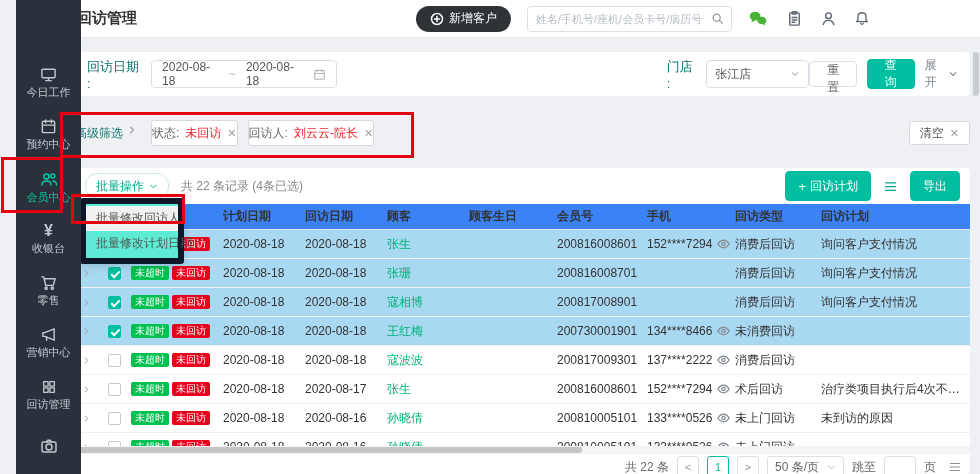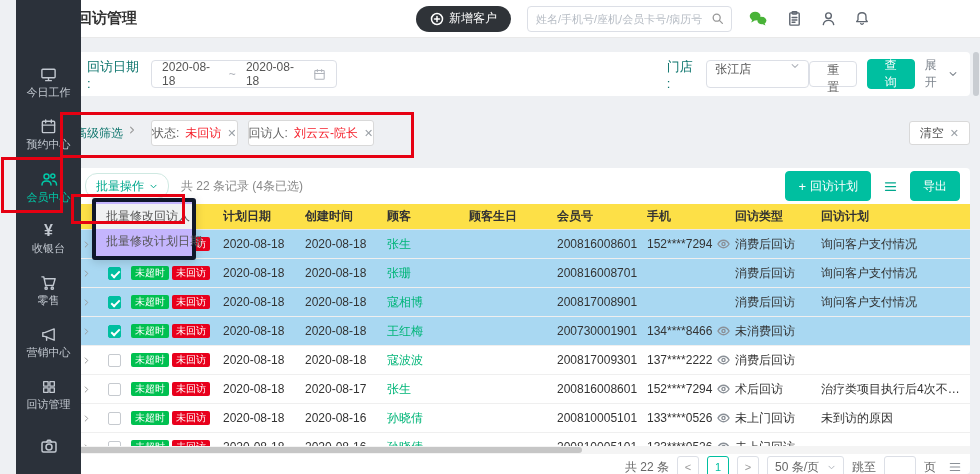--- a/index.html
+++ b/index.html
@@ -23,21 +23,21 @@
   .search-wrap input{width:100%;height:26px;border:1px solid #dcdfe6;border-radius:4px;padding:0 26px 0 8px;font-size:11px;color:#333;font-family:inherit;outline:none;}
   .search-wrap input::placeholder{color:#b6bcc4;}
   .search-wrap .sic{position:absolute;right:7px;top:6px;color:#999;}
   .hdr-icons{display:flex;align-items:center;gap:17px;}
   .hic{color:#5f6670;cursor:pointer;}
 
   
   .filter-card{position:absolute;left:75px;top:52px;width:895px;height:44px;background:#fff;border-radius:4px;display:flex;align-items:center;padding:0 12px;z-index:4;}
   .f-label{color:#0f766e;font-size:13px;margin-right:8px;}
   .date-box{display:flex;align-items:center;gap:10px;border:1px solid #dcdfe6;border-radius:4px;height:28px;padding:0 10px;color:#555;cursor:pointer;}
-  .sel-box{display:flex;justify-content:space-between;border:1px solid #dcdfe6;border-radius:4px;height:28px;padding:0 8px;width:108px;color:#555;cursor:pointer;}
+  .sel-box{display:flex;align-items:center;justify-content:space-between;border:1px solid #dcdfe6;border-radius:4px;height:28px;padding:0 8px;width:108px;color:#555;cursor:pointer;}
   .chev{color:#b0b4bb;}
   .btn-plain{height:26px;padding:0 12px;background:#fff;border:1px solid #dcdfe6;border-radius:4px;color:#666;font-size:12px;cursor:pointer;font-family:inherit;}
   .btn-teal{height:26px;padding:14px 12px;background:#00bfa0;border:1px solid #00bfa0;border-radius:4px;color:#fff;font-size:12px;cursor:pointer;font-family:inherit;display:flex;align-items:center;gap:4px;}
   .expand-link{display:flex;align-items:center;gap:3px;color:#7d848d;cursor:pointer;}
 
   
   .adv-row{position:absolute;left:75px;top:118px;width:895px;height:30px;display:flex;align-items:center;gap:10px;z-index:4;}
   .adv-title{display:flex;align-items:flex-start;gap:4px;color:#0f766e;font-size:12px;cursor:pointer;margin-right:4px;}
   .tag-chip{display:flex;align-items:center;gap:6px;background:#fff;border:1px solid #d9d9d9;border-radius:3px;height:26px;padding:0 0;cursor:pointer;}
   .tag-chip .pre{color:#666;}
@@ -46,26 +46,26 @@
   .clear-chip{margin-left:auto;display:flex;align-items:center;gap:6px;background:#fff;border:1px solid #d9d9d9;border-radius:3px;height:24px;padding:0 10px;color:#555;cursor:pointer;}
 
   
   .card{position:absolute;left:75px;top:168px;width:895px;height:306px;background:#fff;border-radius:4px;z-index:3;}
   .toolbar{display:flex;align-items:center;height:36px;padding:0 10px;gap:12px;}
   .batch-btn{display:flex;align-items:center;gap:5px;height:26px;padding:0 10px;background:#fff;border:1px solid #cfe9e2;border-radius:12px;color:#00a88d;cursor:pointer;font-size:12px;}
   .summary{color:#888;font-size:12px;}
   .tb-right{margin-left:auto;display:flex;align-items:center;gap:12px;}
   .list-ic{color:#00a88d;cursor:pointer;}
 
-  .menu{position:absolute;left:17px;top:30px;width:104px;background:#c4b5fd;border:4px solid #0f172a;border-radius:3px;box-shadow:0 2px 10px rgba(0,0,0,.15);z-index:40;padding:2px 0;}
+  .menu{position:absolute;left:5px;top:30px;width:104px;background:#5eead4;border:6px solid #0f172a;border-radius:3px;box-shadow:0 2px 10px rgba(0,0,0,.15);z-index:40;padding:2px 0;}
   .menu-item{height:25px;line-height:25px;padding:0 10px;color:#555;font-size:12px;cursor:pointer;white-space:nowrap;}
   .menu-item.hl{background:#f0f1f2;}
 
   
-  .thead{display:flex;align-items:center;height:26px;background:#fde047;border-bottom:1px solid #e6e8eb;font-weight:bold;color:#333;}
+  .thead{display:flex;align-items:center;height:26px;background:#3b82f6;border-bottom:1px solid #e6e8eb;font-weight:bold;color:#333;}
   .tbody{height:216px;overflow:hidden;}
   .trow{display:flex;align-items:center;height:29px;border-bottom:1px solid #efefef;background:#fff;}
   .trow.sel{background:#a9d8f2;}
   .cell{flex:none;overflow:hidden;white-space:nowrap;text-overflow:ellipsis;padding-right:4px;}
   .c-ex{width:26px;display:flex;justify-content:center;color:#999;cursor:pointer;}
   .c-ck{width:30px;display:flex;justify-content:center;}
   .c-st{width:92px;display:flex;gap:3px;}
   .c-pd,.c-cd,.c-cu{width:82px;}
   .c-bd,.c-ph{width:88px;}
   .c-mb{width:90px;}
@@ -316,21 +316,21 @@
   <div class="menu">
     <div class="menu-item hl">批量修改回访人</div>
     <div class="menu-item">批量修改计划日期</div>
   </div>
 
   <div class="thead">
     <span class="cell c-ex"></span>
     <span class="cell c-ck"></span>
     <span class="cell c-st"></span>
     <span class="cell c-pd">计划日期</span>
-    <span class="cell c-cd">创建时间</span>
+    <span class="cell c-cd">回访日期</span>
     <span class="cell c-cu">顾客</span>
     <span class="cell c-bd">顾客生日</span>
     <span class="cell c-mb">会员号</span>
     <span class="cell c-ph">手机</span>
     <span class="cell c-ty">回访类型</span>
     <span class="cell c-vp">回访计划</span>
   </div>
 
   <div class="tbody">
     <div class="trow sel">

